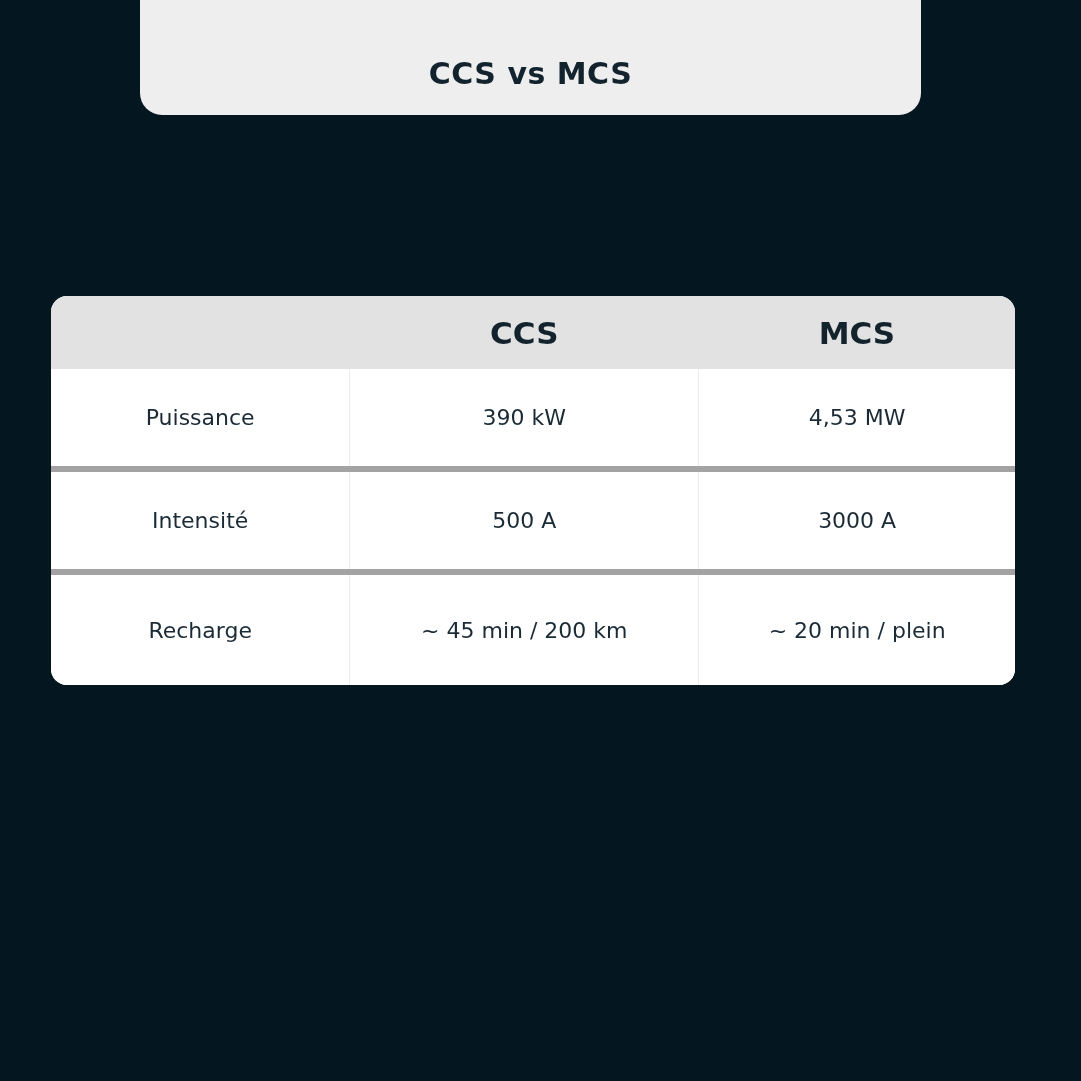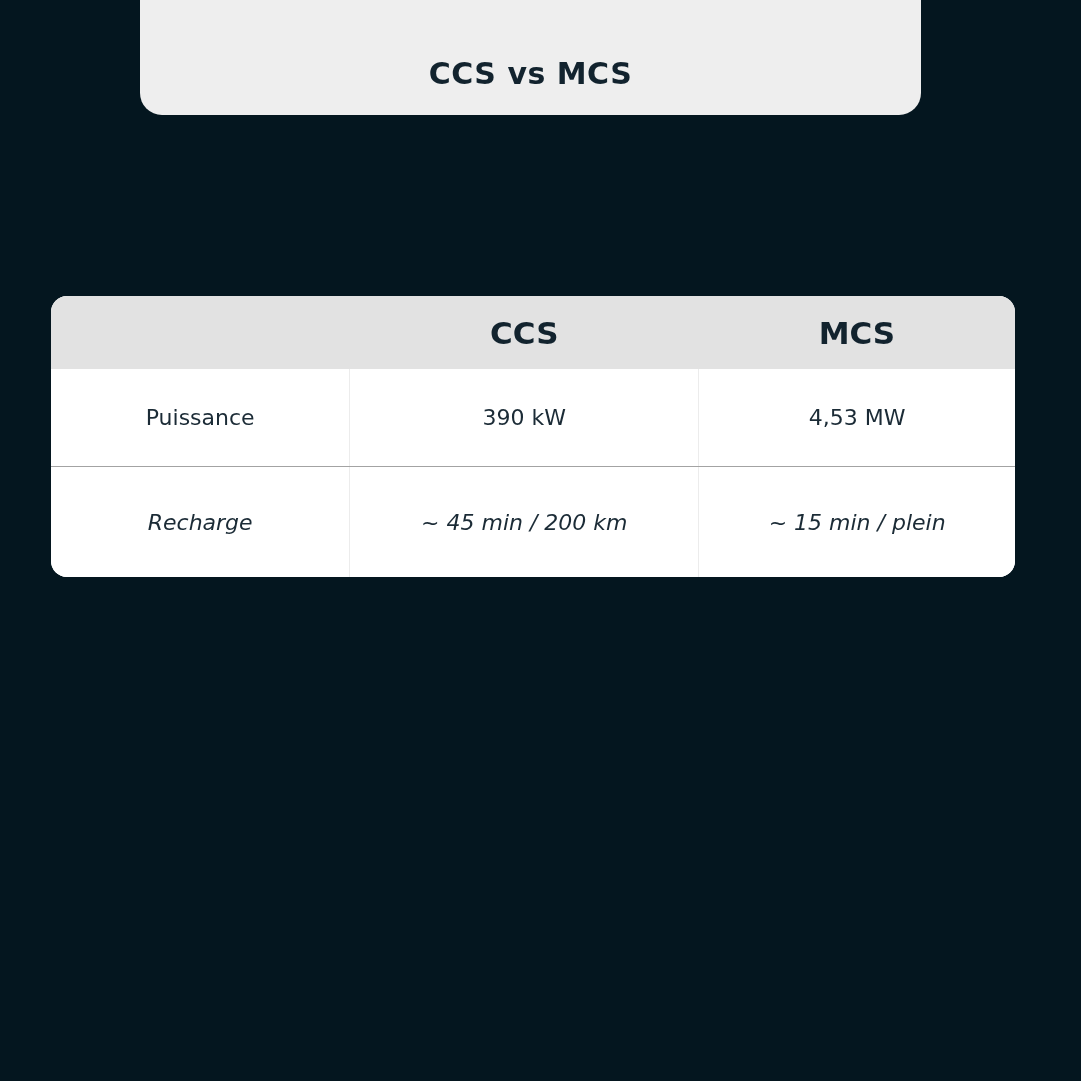--- a/index.html
+++ b/index.html
@@ -73,26 +73,26 @@
   }
   table.compare thead th.blank { background: #e2e2e2; }
 
   table.compare tbody td {
     height: 97px;
     text-align: center;
     vertical-align: middle;
     font-size: 22px;
     color: #1b2b36;
     background: #ffffff;
-    border-bottom: 1px solid #a3a3a3;
+    border-bottom: 6px solid #a3a3a3;
     border-right: 1px solid #ececec;
     padding: 0 8px;
   }
   table.compare tbody td:last-child { border-right: none; }
-  table.compare tbody tr:last-child td { border-bottom: none; font-style: italic; }
+  table.compare tbody tr:last-child td { border-bottom: none; }
   table.compare tbody tr:last-child td { height: 110px; }
   table.compare tbody td.label {
     border-right: 1px solid #ececec;
   }
 </style>
 </head>
 <body>
 
 <div class="slide">
 
@@ -114,21 +114,26 @@
           <th>MCS</th>
         </tr>
       </thead>
       <tbody>
         <tr>
           <td class="label">Puissance</td>
           <td>390 kW</td>
           <td>4,53 MW</td>
         </tr>
         <tr>
+          <td class="label">Intensité</td>
+          <td>500 A</td>
+          <td>3000 A</td>
+        </tr>
+        <tr>
           <td class="label">Recharge</td>
           <td>~ 45 min / 200 km</td>
-          <td>~ 15 min / plein</td>
+          <td>~ 20 min / plein</td>
         </tr>
       </tbody>
     </table>
   </div>
 
 </div>
 
 </body></html>

